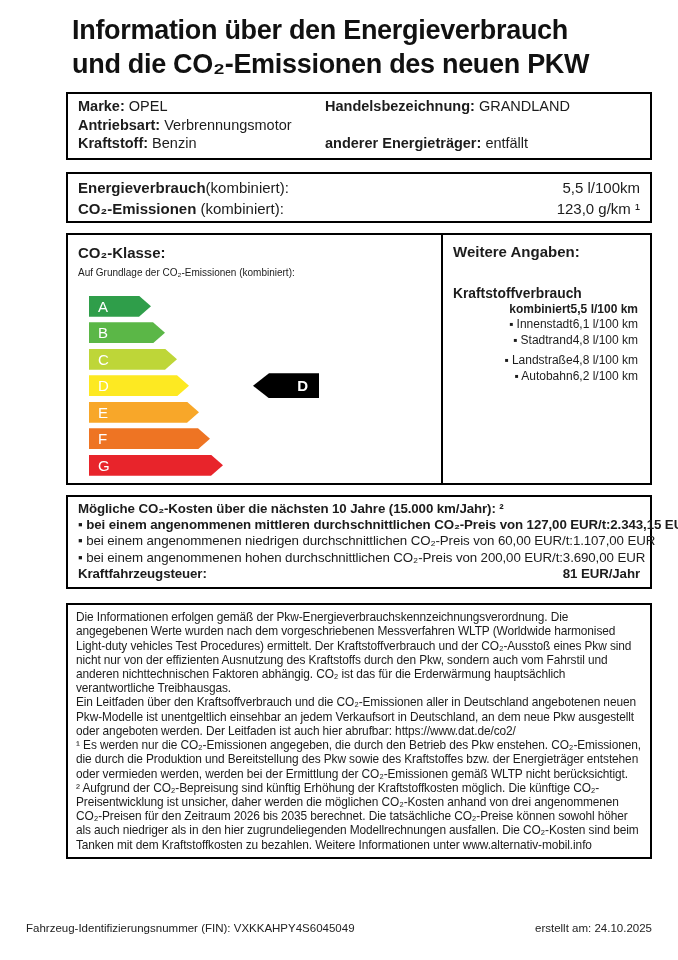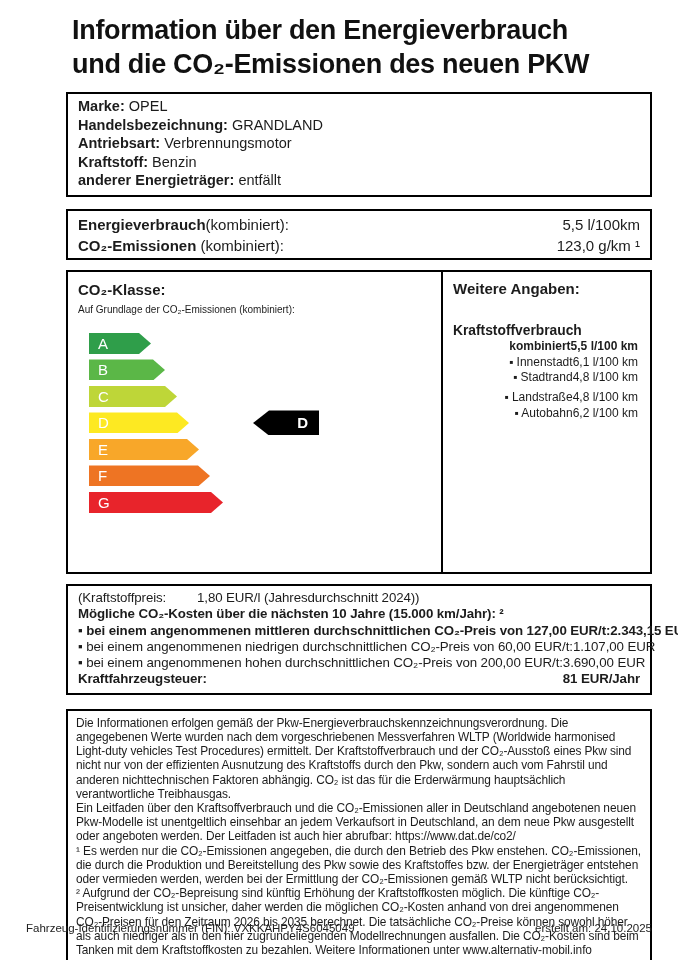--- a/index.html
+++ b/index.html
@@ -7,28 +7,28 @@
     width:678px;height:960px;background:#ffffff;color:#1c1c1c;
     font-family:"Liberation Sans", sans-serif;
   }
   .page{position:relative;width:678px;height:960px;overflow:hidden;background:#fff;}
   .inner{padding:0 26px;margin-left:40px;}
   .title{margin:13px 0 0 6px;font-size:27px;font-weight:700;line-height:34px;letter-spacing:-0.3px;color:#111;}
   .box{border:2px solid #000;background:#fff;}
   .lbl{font-weight:700;}
   
   .box1{margin-top:11px;padding:3px 10px 5px;font-size:14.5px;line-height:18.6px;}
-  .b1row{display:flex;flex-direction:column;}
+  .b1row{display:flex;}
   .b1c1{width:247px;}
   .b1c2{flex:1;}
   
   .box2{margin-top:12px;padding:3px 10px 2px;font-size:15px;line-height:21px;}
   .b2row{display:flex;justify-content:space-between;}
   
-  .box3{margin-top:10px;height:304px;box-sizing:border-box;display:flex;}
+  .box3{margin-top:10px;height:252px;box-sizing:border-box;display:flex;}
   .b3left{flex:1;position:relative;padding:8px 0 0 10px;}
   .b3h{font-size:15px;font-weight:700;line-height:20px;}
   .b3sub{font-size:10px;line-height:20px;}
   .arrows{margin:13px 0 0 11px;width:300px;}
   .crow{position:relative;height:21px;margin-bottom:5.5px;}
   .arrow{height:21px;color:#fff;font-size:15px;line-height:21px;padding-left:9px;box-sizing:border-box;
          clip-path:polygon(0 0, calc(100% - 12px) 0, 100% 50%, calc(100% - 12px) 100%, 0 100%);}
   .indicator{position:absolute;left:164px;top:-2px;width:66px;height:25px;color:#fff;font-weight:700;
          font-size:15px;line-height:25px;text-align:right;padding-right:11px;box-sizing:border-box;
          clip-path:polygon(0 50%, 16px 0, 100% 0, 100% 100%, 16px 100%);}
@@ -138,23 +138,20 @@
           </div>
           <div class="warow">
             <span>▪ Autobahn</span>
             <span>6,2 l/100 km</span>
           </div>
         </div>
       </div>
     </div>
 
     <div class="box box4">
-      <div class="b4row">
-        <span><span class="b4lblw">(Kraftstoffpreis:</span><span>1,80 EUR/l (Jahresdurchschnitt 2024))</span></span>
-      </div>
       <div class="b4row bold">
         <span>Mögliche CO₂-Kosten über die nächsten 10 Jahre (15.000 km/Jahr): ²</span>
       </div>
       <div class="b4row bold">
         <span>▪ bei einem angenommenen mittleren durchschnittlichen CO₂-Preis von 127,00 EUR/t:</span>
         <span>2.343,15 EUR</span>
       </div>
       <div class="b4row">
         <span>▪ bei einem angenommenen niedrigen durchschnittlichen CO₂-Preis von 60,00 EUR/t:</span>
         <span>1.107,00 EUR</span>

